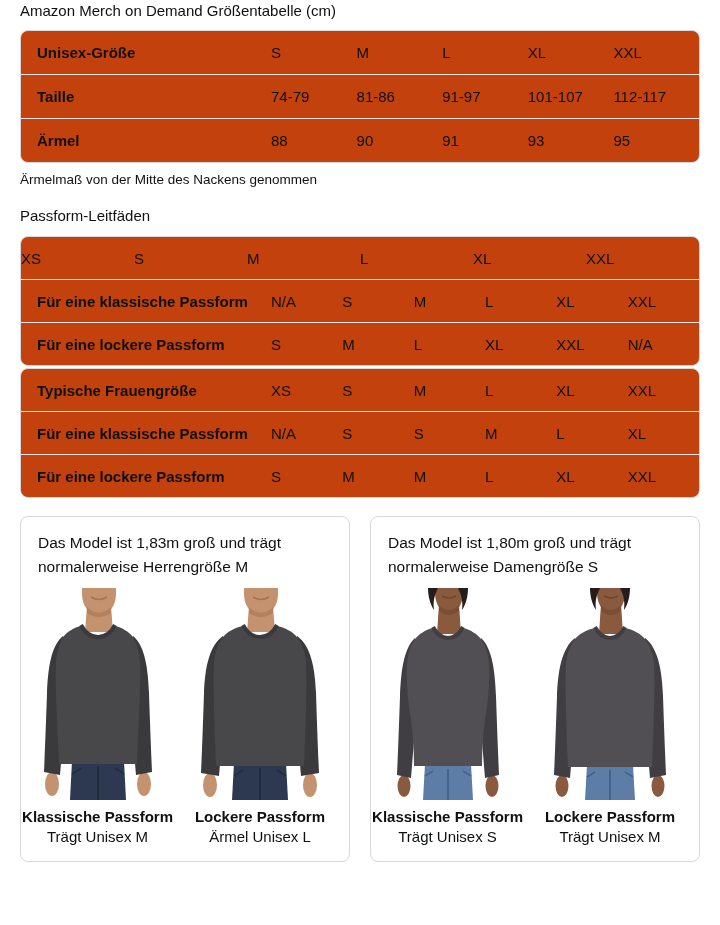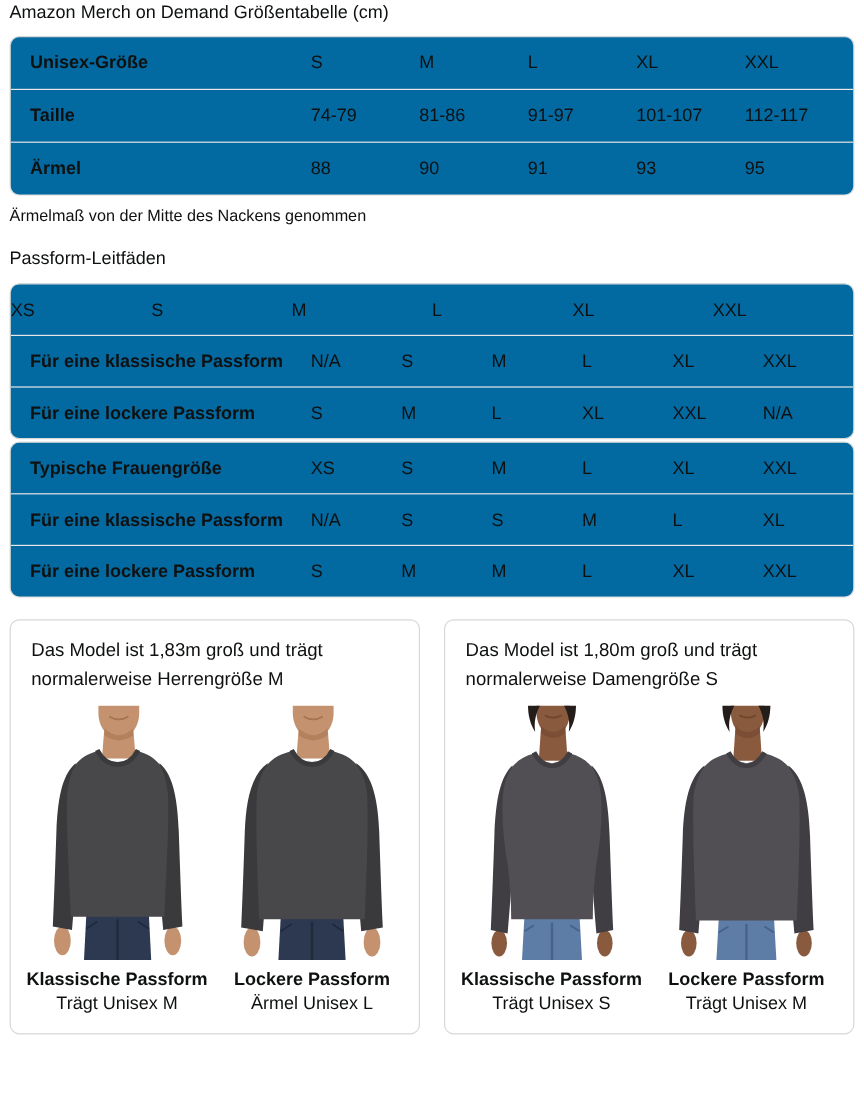--- a/index.html
+++ b/index.html
@@ -2,25 +2,25 @@
 <html style="--text: #0f1111; --table-border: #d5d9d9; --row-divider: #e7e7e7; --card-border: #d5d9d9; --shirt-men: #48484a; --shirt-men-shade: #3a3a3c; --shirt-women: #514f54; --shirt-women-shade: #403e43; --skin-men: #c4926f; --skin-men-shade: #a5754f; --skin-women: #8a5a3e; --skin-women-shade: #6f452e; --hair-women: #241d1a; --jeans-men: #2c3950; --jeans-men-shade: #1f2a3c; --jeans-women: #5e7da6; --jeans-women-shade: #46628a;"><head>
 <meta charset="utf-8">
 <style>
   html,body{margin:0;padding:0;}
   body{
     width:720px;height:925px;background:#fff;
     font-family:"Liberation Sans","DejaVu Sans",sans-serif;
     color:var(--text,#0f1111);
     -webkit-font-smoothing:antialiased;
   }
-  .page{padding:0 8px;box-sizing:border-box;}
+  .page{padding:0 20px;box-sizing:border-box;}
   .title{font-size:15px;padding-top:2px;margin-bottom:11px;}
   .tbl{
     border:1px solid var(--table-border,#d5d9d9);
-    border-radius:8px;background:#0369a1;overflow:hidden;
+    border-radius:8px;background:#c2410c;overflow:hidden;
   }
   .tr{display:flex;align-items:center;height:43px;border-top:1px solid var(--row-divider,#e7e7e7);}
   .tr:first-child{border-top:none;}
   .fit .tr{height:42px;}
   .cell-label{
     width:250px;box-sizing:border-box;padding-left:16px;
     font-weight:bold;font-size:15px;flex-shrink:0;
   }
   .cell{flex:1;font-size:15px;}
   .note{font-size:13.5px;margin-top:9px;}

